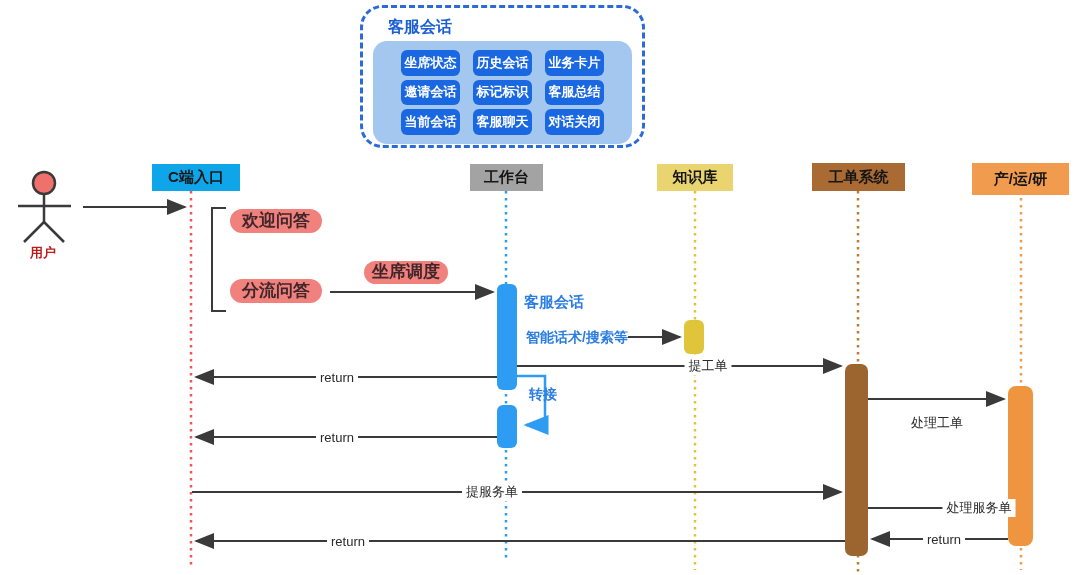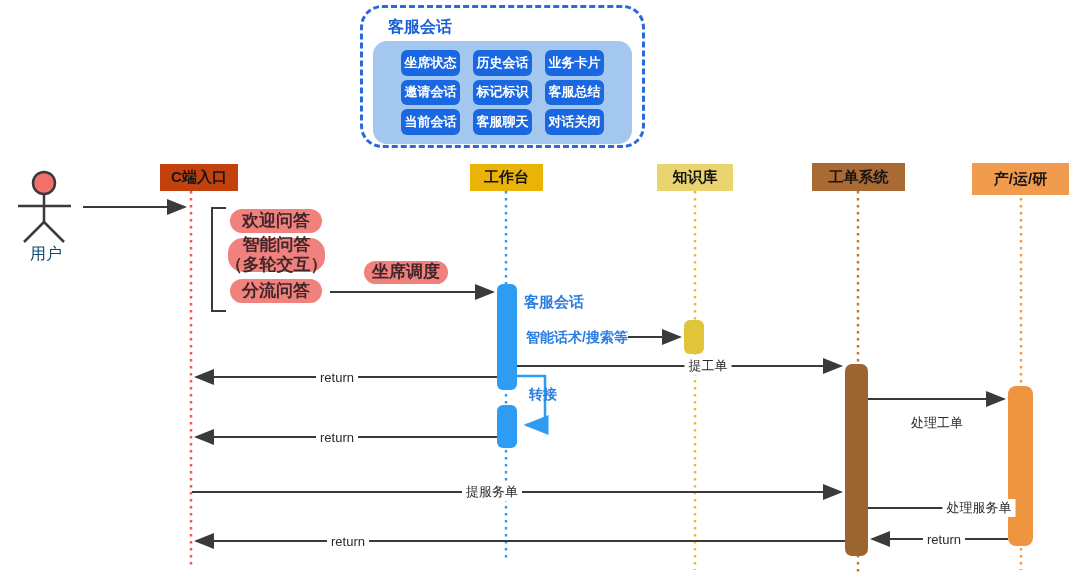--- a/index.html
+++ b/index.html
@@ -26,22 +26,22 @@
     background:#1a67e2; color:#fff; font-size:13px; font-weight:bold;
     border-radius:6px; display:flex; align-items:center; justify-content:center;
     white-space:nowrap;
   }
 
   
   .ll-header {
     position:absolute; z-index:3; display:flex; align-items:center; justify-content:center;
     font-size:15px; font-weight:bold; color:#151515; white-space:nowrap;
   }
-  .h-entry      { left:152px; top:164px; width:78px; height:27px; background:#c2410c;margin-left:8px; }
-  .h-workbench  { left:470px; top:164px; width:73px; height:27px; background:#eab308; }
+  .h-entry      { left:152px; top:164px; width:88px; height:27px; background:#0ea5e9; }
+  .h-workbench  { left:470px; top:164px; width:73px; height:27px; background:#a3a3a3; }
   .h-knowledge  { left:657px; top:164px; width:76px; height:27px; background:#e9d46f; }
   .h-ticket     { left:812px; top:163px; width:93px; height:28px; background:#aa6a34; }
   .h-prod       { left:972px; top:163px; width:97px; height:32px; background:#f09b4d; }
 
   
   .bar { position:absolute; z-index:2; }
   .bar-wb1 { left:497px; top:284px; width:20px; height:106px; background:#2e9cf2; border-radius:6px; }
   .bar-wb2 { left:497px; top:405px; width:20px; height:43px;  background:#2e9cf2; border-radius:6px; }
   .bar-kn  { left:684px; top:320px; width:20px; height:34px;  background:#e0c53a; border-radius:6px; }
   .bar-tk  { left:845px; top:364px; width:23px; height:192px; background:#9c6530; border-radius:7px; }
@@ -70,21 +70,21 @@
   .blue-note {
     position:absolute; z-index:3; color:#2b7de0; font-weight:bold; white-space:nowrap;
   }
   .n-session { left:524px; top:293px; font-size:15px; }
   .n-script  { left:526px; top:329px; font-size:14px; }
   .n-transfer{ left:529px; top:386px; font-size:14px;text-align:right; }
 
   
   .actor-label {
     position:absolute; left:30px; top:244px; z-index:3;
-    color:#0c4a6e; font-size:16px; font-weight:normal;
+    color:#b91c1c; font-size:13px; font-weight:bold;
   }
 </style>
 </head>
 <body>
 
 <div class="canvas">
 
   <svg class="layer" width="1080" height="575" viewBox="0 0 1080 575">
     <defs>
       <marker id="ah-black" markerWidth="11" markerHeight="9" refX="9" refY="4" orient="auto">
@@ -149,24 +149,20 @@
 
   <div class="actor-label">用户</div>
 
   <div class="bar bar-wb1"></div>
   <div class="bar bar-wb2"></div>
   <div class="bar bar-kn"></div>
   <div class="bar bar-tk"></div>
   <div class="bar bar-pr"></div>
 
   <div class="pill p-welcome">欢迎问答</div>
-  <div class="pill p-smart">
-    <span>智能问答</span>
-    <span>（多轮交互）</span>
-  </div>
   <div class="pill p-split">分流问答</div>
   <div class="pill p-dispatch">坐席调度</div>
 
   <div class="blue-note n-session">客服会话</div>
   <div class="blue-note n-script">智能话术/搜索等</div>
   <div class="blue-note n-transfer">转接</div>
 
   <div class="msg msg-cn" style="left:668px; top:366px;margin-left:40px;">提工单</div>
   <div class="msg" style="left:337px; top:377px;">return</div>
   <div class="msg" style="left:337px; top:437px;">return</div>

